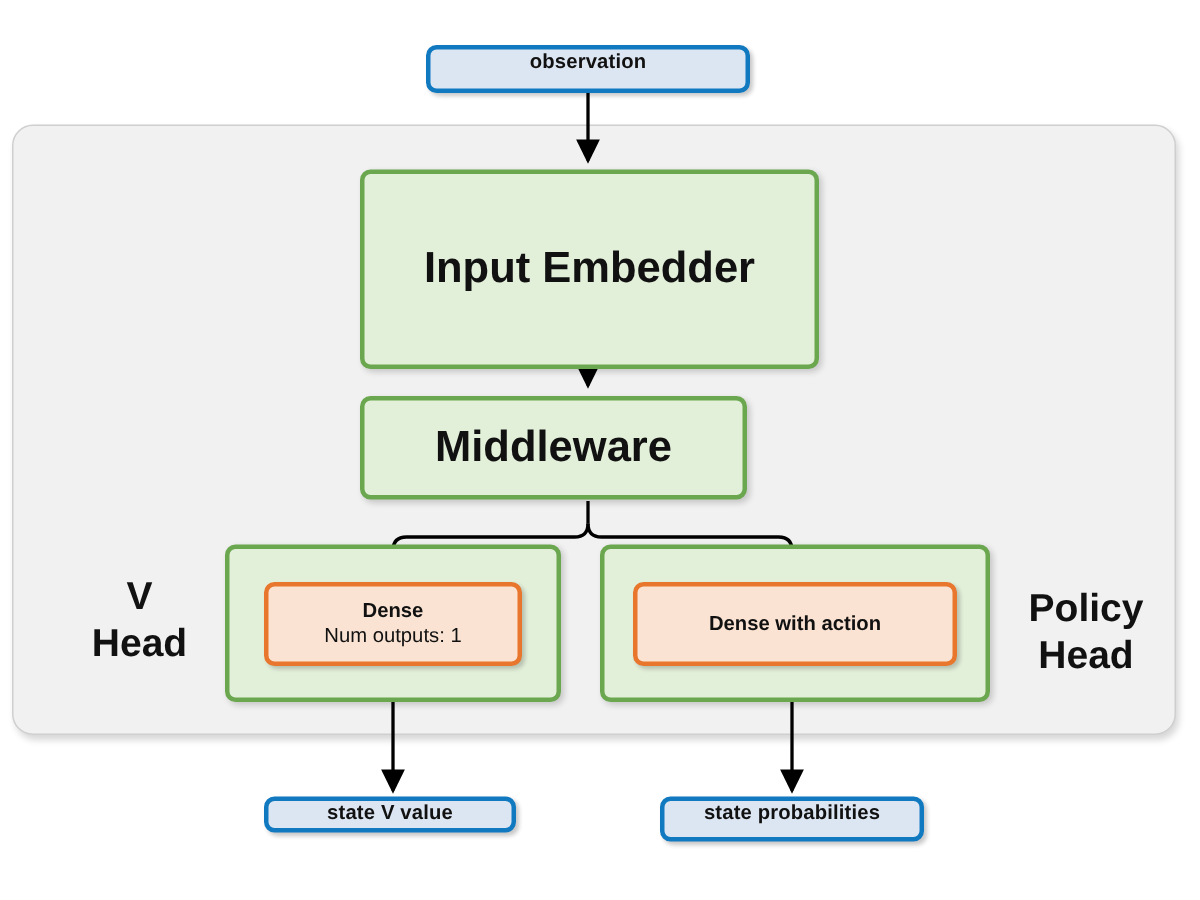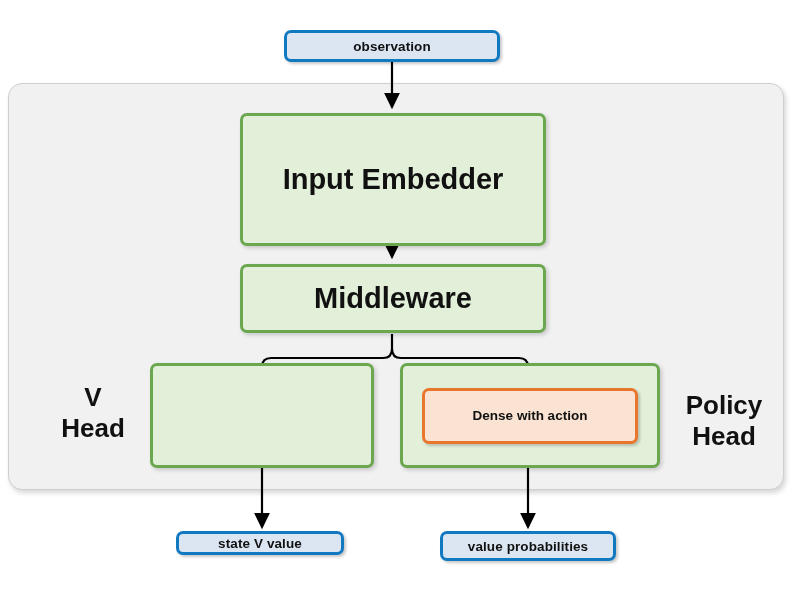--- a/index.html
+++ b/index.html
@@ -31,21 +31,20 @@
   }
 
   
   .io-box {
     position: absolute;
     background: #dce6f2;
     border: 3px solid #1179c0;
     border-radius: 7px;
     box-sizing: border-box;
     display: flex;
-    align-items: center;
     justify-content: center;
     box-shadow: 2px 2px 3px rgba(0,0,0,0.22);
   }
   .io-box span {
     font-size: 13.5px;
     font-weight: bold;
     color: #111111;
     letter-spacing: 0.1px;
   }
 
@@ -153,26 +152,30 @@
   </svg>
 
   <div class="io-box" style="left:284px; top:30px; width:216px; height:32px;">
     <span>observation</span>
   </div>
 
   <div class="green-box" style="left:240px; top:113px; width:306px; height:133px;">
     <span>Input Embedder</span>
   </div>
 
-  <div class="green-box" style="left:240px; top:264px; width:306px; height:69px;">
+  <div class="green-box" style="left:240px; top:264px; width:258px; height:69px;">
     <span>Middleware</span>
   </div>
 
   <div class="head-box" style="left:150px; top:363px; width:224px; height:105px;"></div>
 
+  <div class="dense-box" style="left:176px; top:388px; width:172px; height:56px;">
+    <div class="dense-title">Dense</div>
+    <div class="dense-sub">Num outputs: 1</div>
+  </div>
 
   <div class="head-box" style="left:400px; top:363px; width:260px; height:105px;"></div>
 
   <div class="dense-box" style="left:422px; top:388px; width:216px; height:56px;">
     <div class="dense-title">Dense with action</div>
   </div>
 
   <div class="head-label" style="left:38px; top:382px; width:110px;">
     <div>V</div>
     <div>Head</div>
@@ -181,16 +184,16 @@
   <div class="head-label" style="left:664px; top:390px; width:120px;">
     <div>Policy</div>
     <div>Head</div>
   </div>
 
   <div class="io-box" style="left:176px; top:531px; width:168px; height:24px;">
     <span>state V value</span>
   </div>
 
   <div class="io-box" style="left:440px; top:531px; width:176px; height:30px;">
-    <span>value probabilities</span>
+    <span>state probabilities</span>
   </div>
 
 </div>
 
 </body></html>

